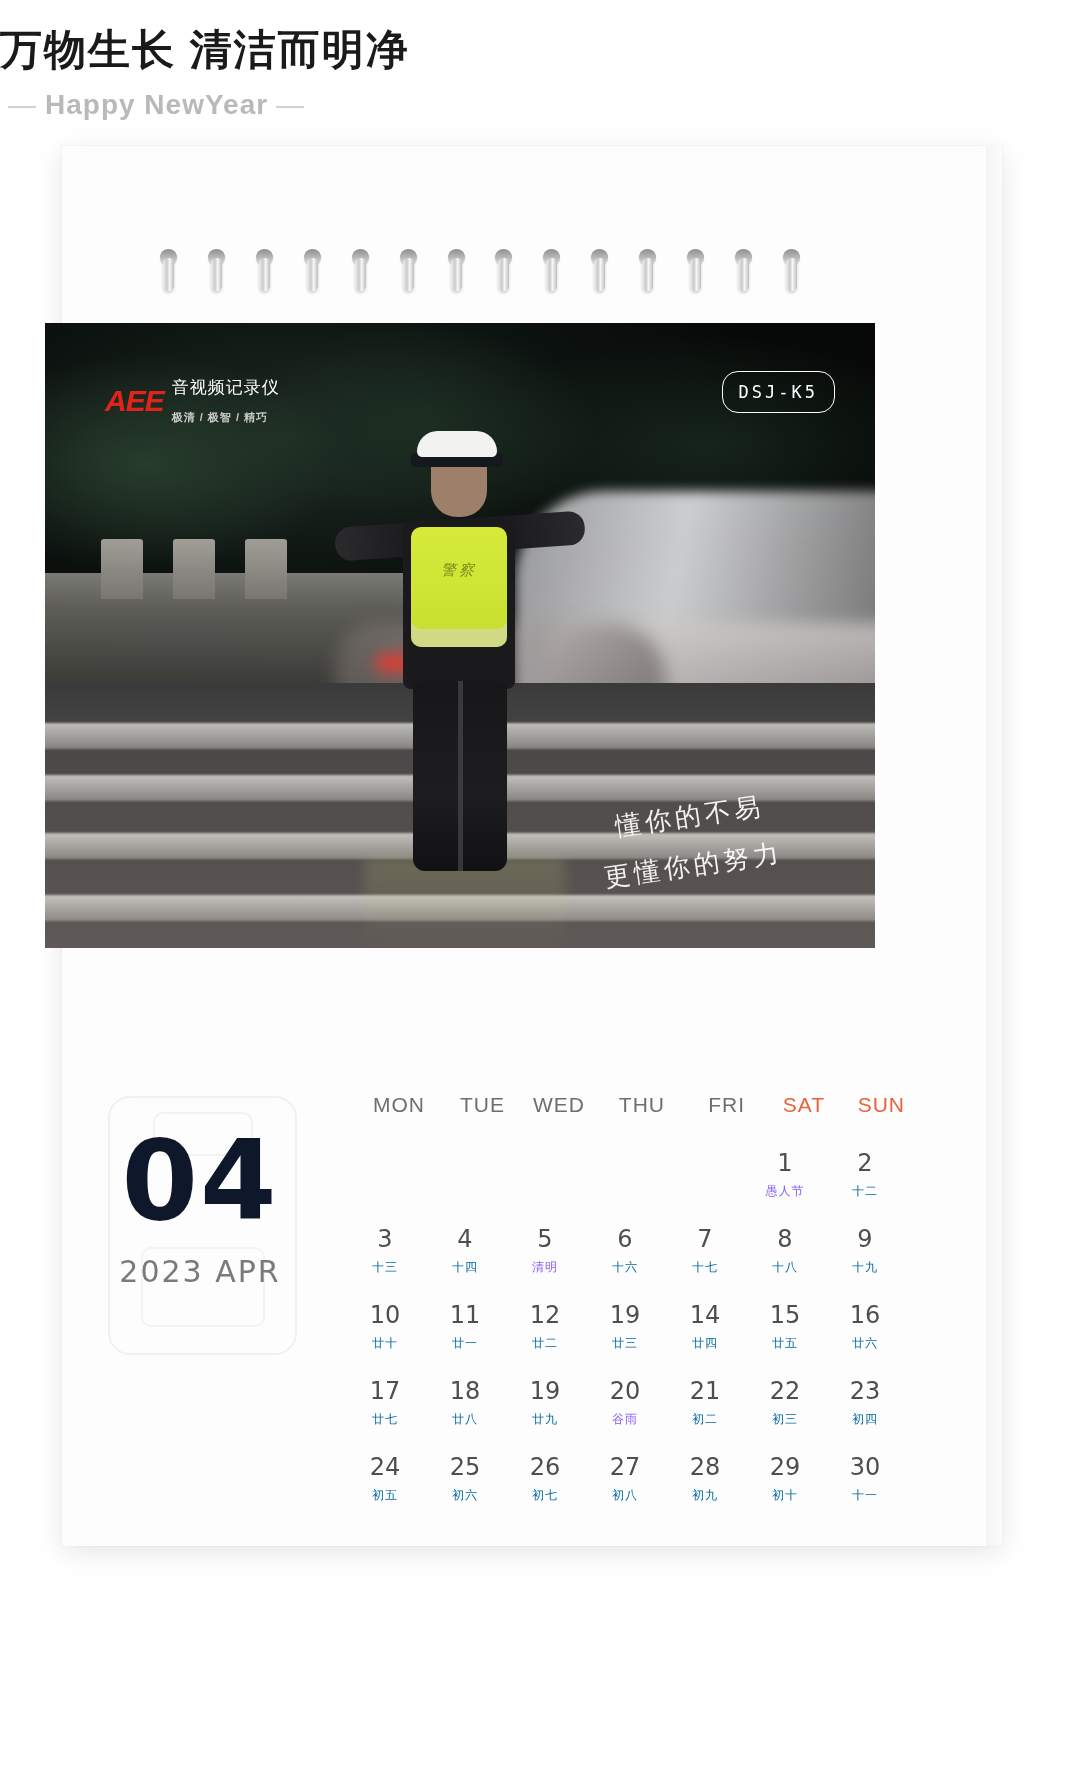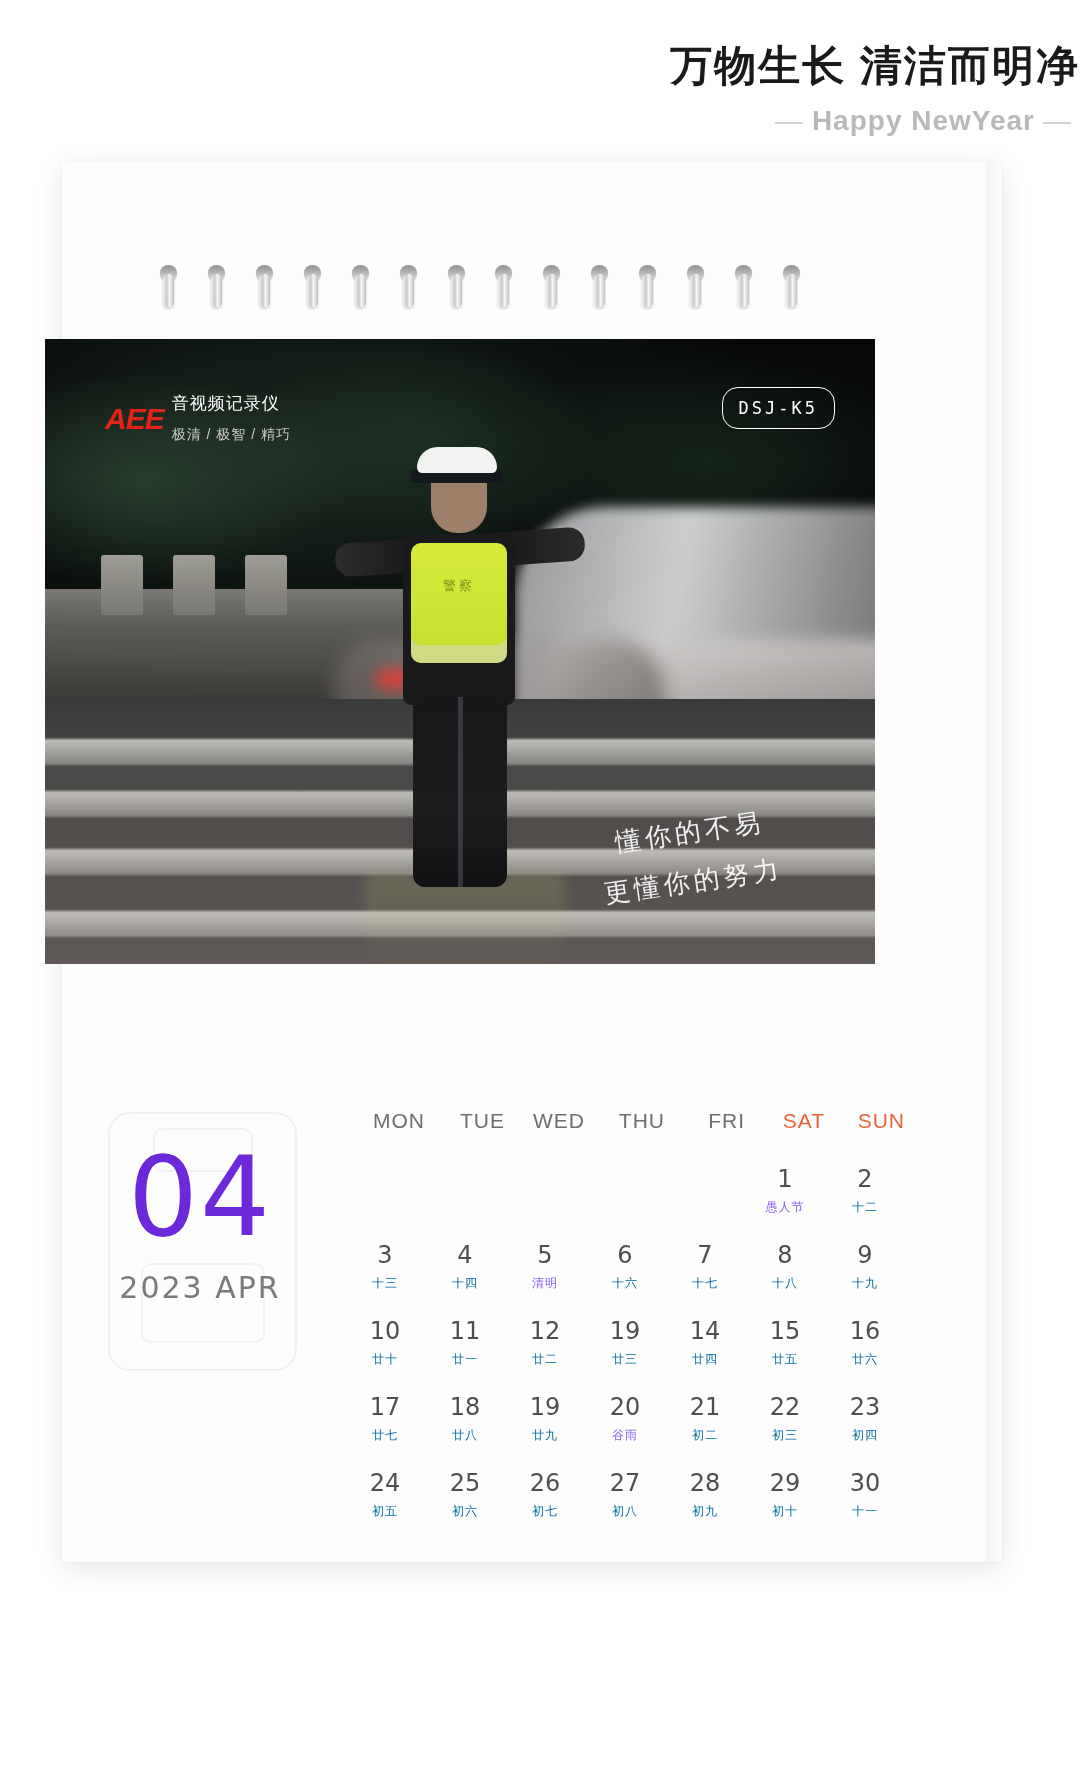--- a/index.html
+++ b/index.html
@@ -10,22 +10,22 @@
     width: 1080px;
     height: 1768px;
     background: #ffffff;
     font-family: "Liberation Sans", sans-serif;
     -webkit-font-smoothing: antialiased;
     overflow: hidden;
   }
 
   
   .header {
-    text-align: right;
-    padding-top: 40px;
+    text-align: left;
+    padding-top: 24px;
   }
   .header-title {
     font-size: 42px;
     font-weight: bold;
     color: #1a1a1a;
     letter-spacing: 2px;
     line-height: 1.25;
   }
   .header-sub {
     margin-top: 12px;
@@ -214,21 +214,21 @@
   }
   .off-vest {
     position: absolute; left: 66px; top: 104px;
     width: 96px; height: 120px;
     background: linear-gradient(to bottom, #d6ea3a 0%, #cfe636 45%, #c6dd30 100%);
     border-radius: 10px;
     box-shadow: inset 0 -18px 0 rgba(215,215,200,0.55);
   }
   .off-vest-text {
     position: absolute; left: 0; top: 34px; width: 100%;
-    text-align: center; font-size: 13px; color: #7a8a18; letter-spacing: 3px;
+    text-align: center; font-size: 15px; color: #7a8a18; letter-spacing: 3px; font-style: italic;
   }
   .off-legs {
     position: absolute; left: 68px; top: 258px;
     width: 94px; height: 190px;
     background: linear-gradient(to bottom, #17171a 0%, #1d1d20 60%, #111114 100%);
     border-radius: 8px 8px 12px 12px;
   }
   .off-legs::after {
     content: ""; position: absolute; left: 45px; top: 0; width: 5px; height: 100%;
     background: rgba(90,90,95,0.5);
@@ -238,21 +238,21 @@
     background: linear-gradient(to bottom, rgba(190,200,120,0.22), rgba(0,0,0,0));
     filter: blur(6px);
   }
   .aee-logo { position: absolute; left: 60px; top: 56px; display: flex; align-items: center; }
   .aee-mark {
     font-size: 30px; font-weight: bold; font-style: italic;
     color: #e2231a; letter-spacing: -1px;
   }
   .aee-txt { margin-left: 8px; color: #ffffff; line-height: 1.1; }
   .aee-txt .l1 { font-size: 17px; letter-spacing: 1px; }
-  .aee-txt .l2 { font-size: 14px; color: #c9c9c9; letter-spacing: 1px; margin-top: 14px; }
+  .aee-txt .l2 { font-size: 11px; color: #c9c9c9; letter-spacing: 1px; margin-top: 14px; font-weight: bold; }
   .model-badge {
     position: absolute; right: 40px; top: 48px;
     border: 1.5px solid #ffffff; border-radius: 16px;
     padding: 10px 16px; color: #ffffff;
     font-size: 17px; letter-spacing: 3px;
     font-family: "DejaVu Sans Mono", monospace;
   }
   .hand-script {
     position: absolute; right: 95px; bottom: 58px;
     color: rgba(255,255,255,0.92);
@@ -289,22 +289,22 @@
   }
   .month-ghost::after {
     content: "";
     position: absolute; left: 50%; transform: translateX(-50%);
     bottom: 26px; width: 120px; height: 76px;
     border: 2px solid #f3f3f3; border-radius: 10px;
   }
   .month-num {
     position: relative;
     font-size: 110px;
-    font-weight: 400;
-    color: #6d28d9;
+    font-weight: 700;
+    color: #0f172a;
     letter-spacing: 2px;
     line-height: 1;
     font-family: "DejaVu Sans", sans-serif;
   }
   .month-year {
     position: relative;
     margin-top: 18px;
     font-size: 30px;
     color: #7a7a7a;
     letter-spacing: 2px;

